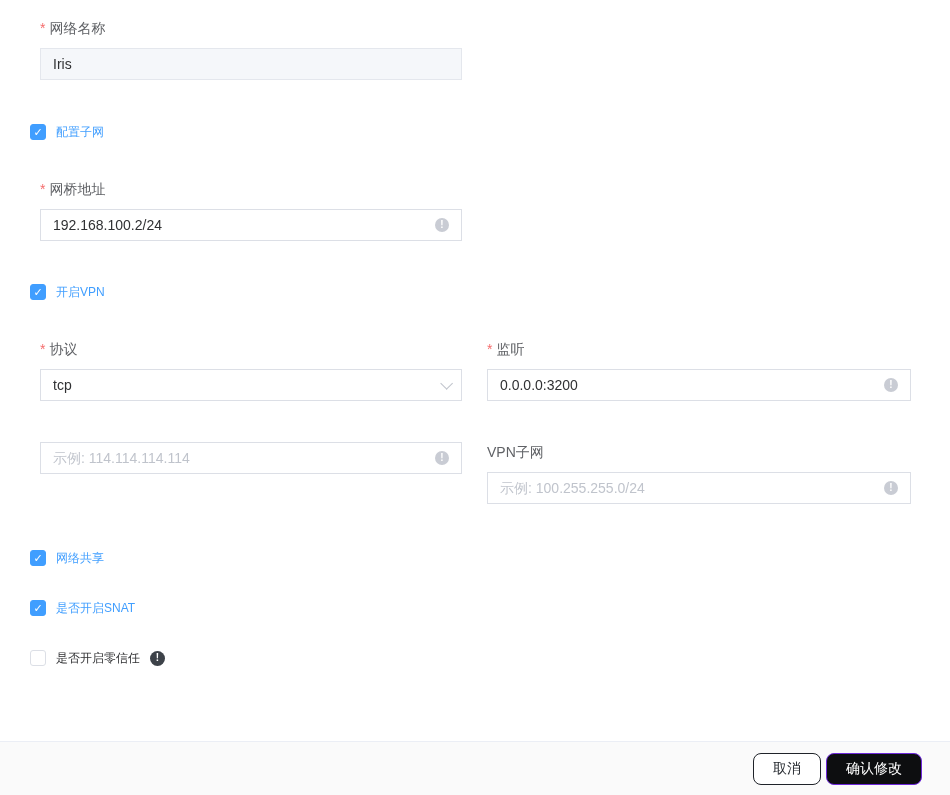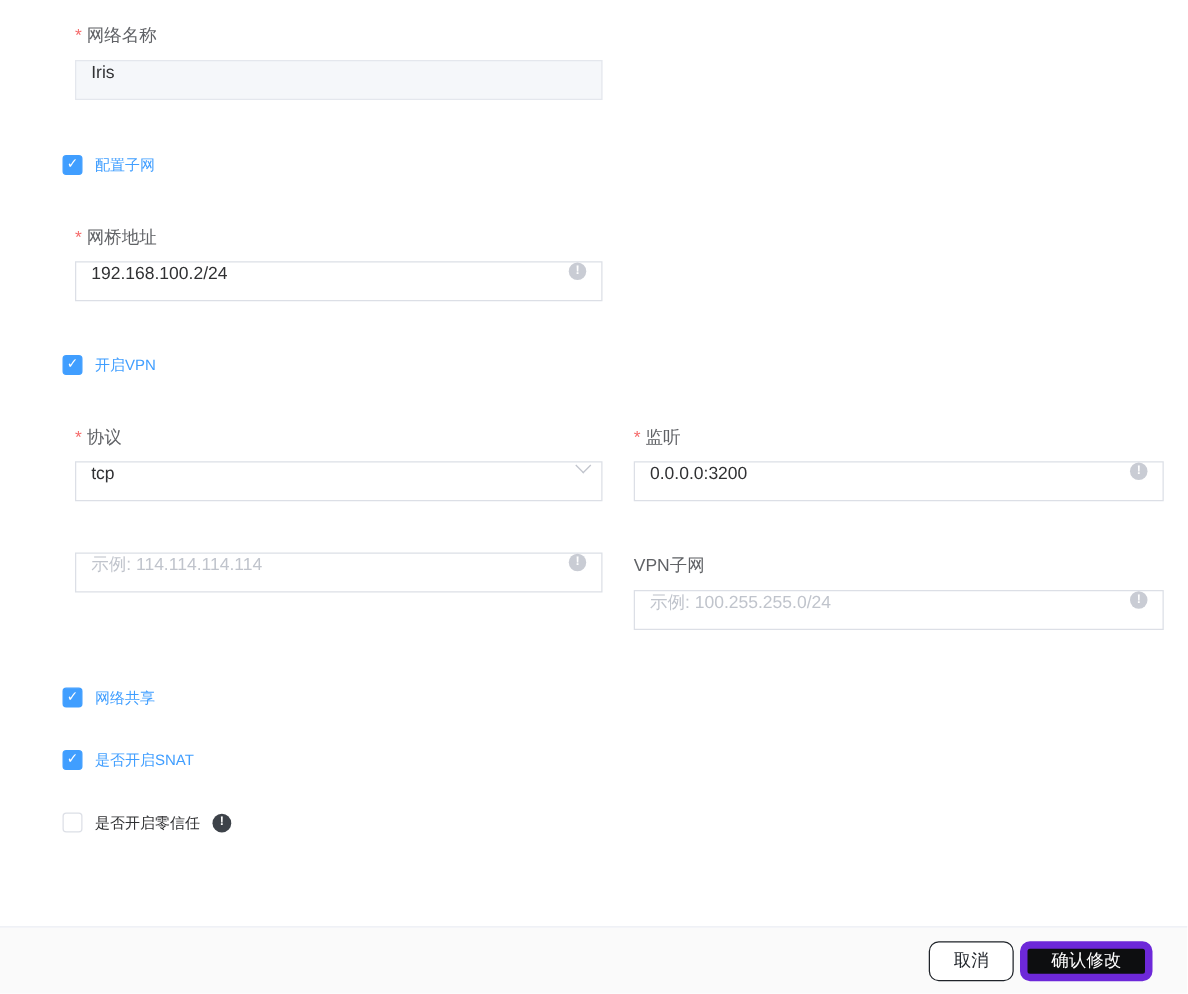--- a/index.html
+++ b/index.html
@@ -15,29 +15,29 @@
     height:62px; flex:0 0 62px; background:#fafafa; border-bottom:1px solid #ebeef5;
     display:flex; align-items:center; justify-content:space-between; padding:0 34px 0 40px;
   }
   .dlg-title { font-size:16px; font-weight:bold; color:#1f2329; letter-spacing:.5px; }
   .dlg-close {
     font-size:19px; color:#9b9ea6; cursor:pointer; line-height:1; user-select:none;
     padding:4px; font-weight:400;
   }
 
   
-  .dlg-body { flex:1 1 auto; background:#fff; padding:18px 39px 0 30px; overflow:hidden;margin-left:20px; }
+  .dlg-body { flex:1 1 auto; background:#fff; padding:18px 39px 0 30px; overflow:hidden; }
   .indent { margin-left:10px; }
 
   .form-label { font-size:14px; color:#606266; line-height:20px; margin-bottom:10px; }
   .req { color:#f56c6c; margin-right:4px; font-size:14px; }
 
   .input-box {
     height:32px; border:1px solid #dcdfe6; border-radius:0; background:#fff;
-    display:flex; align-items:flex-start; padding:0 12px; position:relative;
+    display:flex; align-items:center; padding:0 12px; position:relative;
   }
   .input-box input {
     border:none; outline:none; background:transparent; flex:1 1 auto;
     font-size:14px; color:#303133; font-family:inherit; min-width:0;
   }
   .input-box input::placeholder { color:#c0c4cc; }
   .input-box.readonly { background:#f5f7fa; border-color:#e4e7ed; }
 
   .w-left  { width:422px; }
   .two-col { display:flex; gap:25px; }
@@ -74,21 +74,21 @@
   
   .dlg-footer {
     flex:0 0 54px; background:#fafafa; border-top:1px solid #ebeef5;
     display:flex; align-items:center; justify-content:flex-end; gap:5px; padding:0 28px;
   }
   .btn {
     height:32px; border-radius:8px; font-size:14px; font-family:inherit; cursor:pointer;
     display:inline-flex; align-items:center; justify-content:center; padding:0 19px;
   }
   .btn-cancel { background:#fff; border:1px solid #1f2329; color:#1f2329; }
-  .btn-primary { background:#0d0e10; border:6px solid #6d28d9; color:#fff; }
+  .btn-primary { background:#0d0e10; border:1px solid #6d28d9; color:#fff; }
 </style>
 </head>
 <body>
 
 <div class="dialog">
 
 
   <div class="dlg-body">
 
     <div class="indent">

